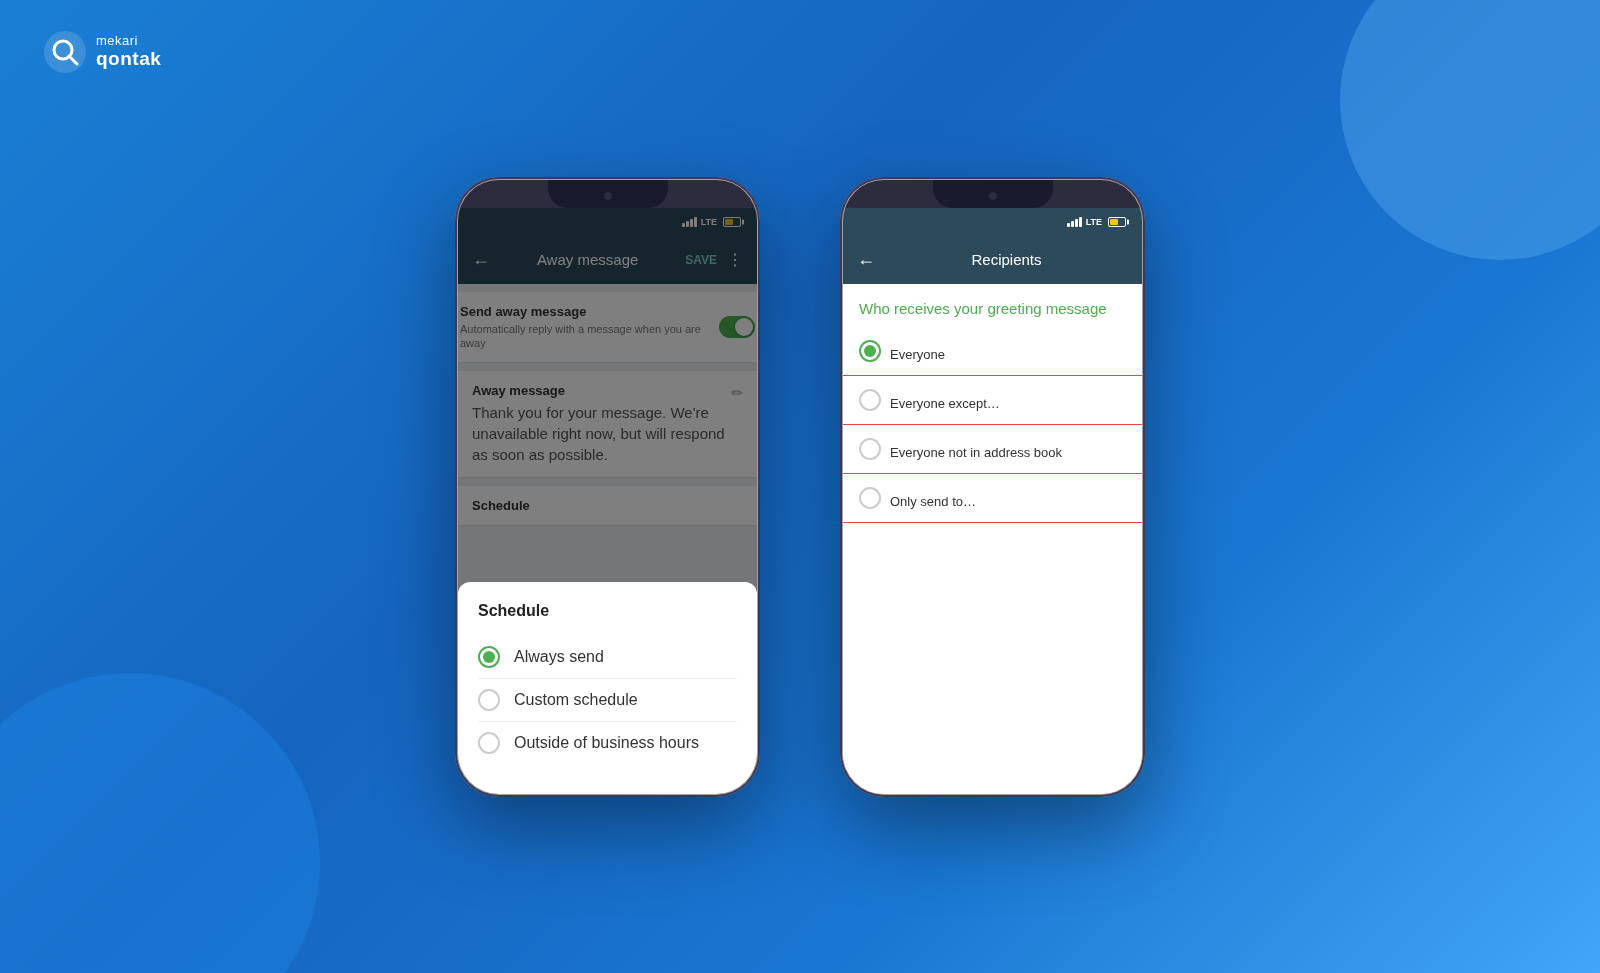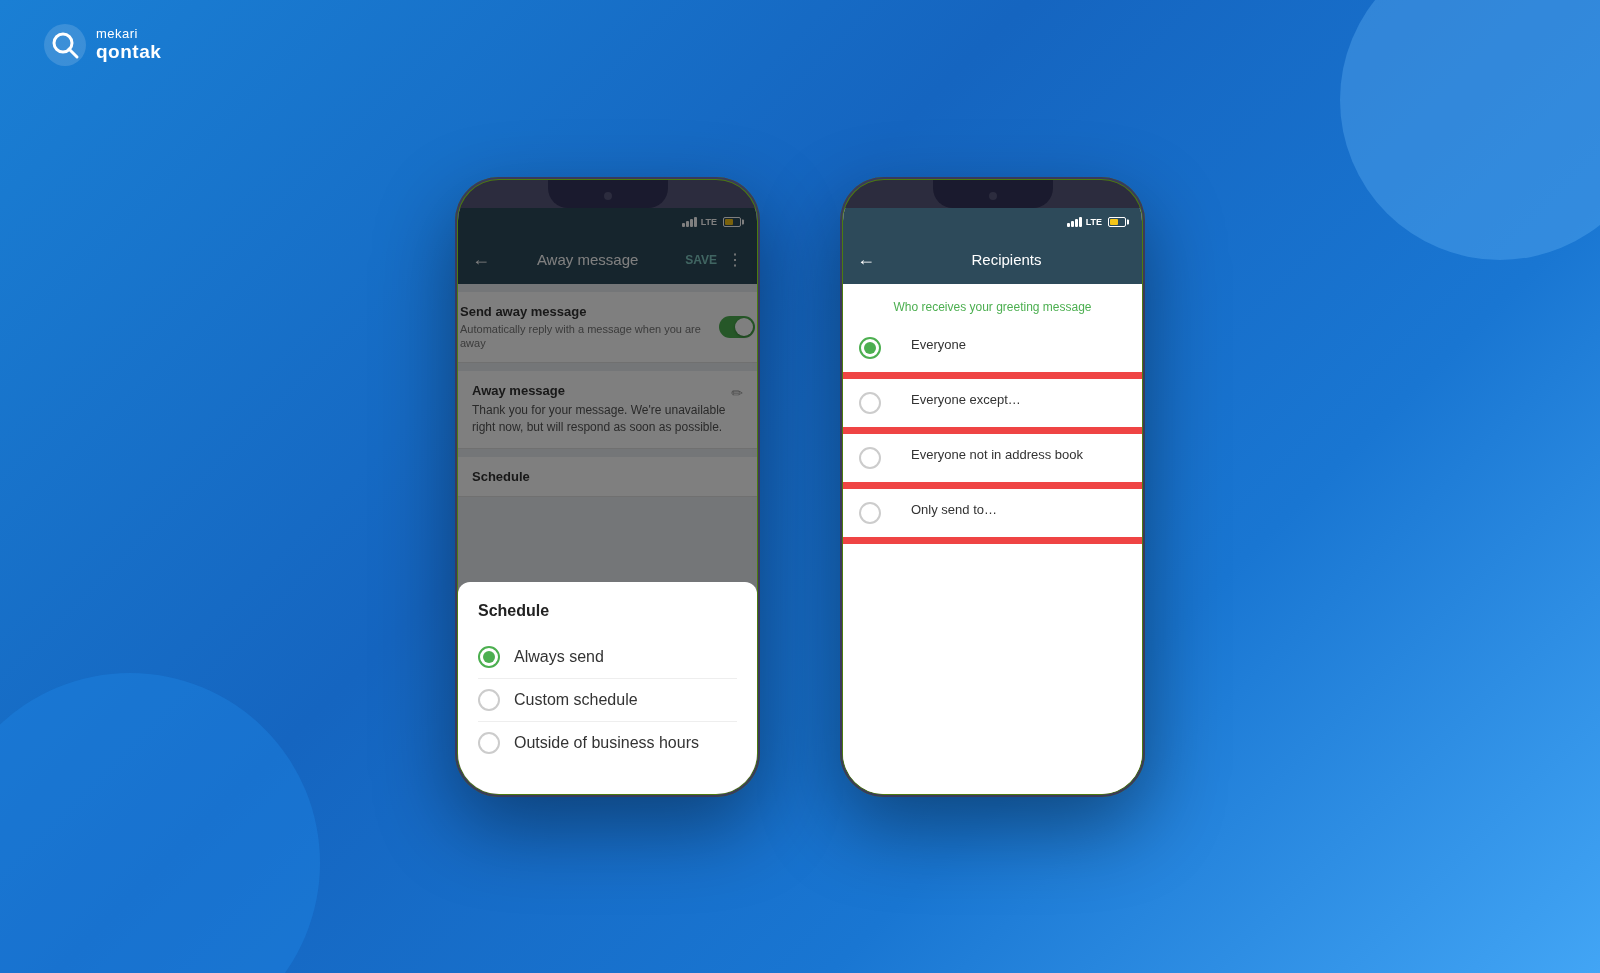--- a/index.html
+++ b/index.html
@@ -29,21 +29,21 @@
       left: -60px;
       width: 380px;
       height: 380px;
       background: rgba(30, 136, 229, 0.4);
       border-radius: 50%;
     }
 
     
     .logo {
       position: absolute;
-      top: 24px;
+      top: 31px;
       left: 44px;
       display: flex;
       align-items: center;
       gap: 10px;
     }
     .logo-icon {
       width: 42px;
       height: 42px;
     }
     .logo-text {
@@ -72,21 +72,21 @@
       transform: translate(-50%, -50%);
       display: flex;
       gap: 80px;
       align-items: center;
     }
 
     
     .phone {
       width: 305px;
       height: 620px;
-      background: #4d7c0f;
+      background: #a3a3a3;
       border-radius: 44px;
       position: relative;
       box-shadow: 0 30px 80px rgba(0,0,0,0.4), inset 0 0 0 2px #3a3a5c;
       overflow: hidden;
       text-decoration: underline;
     }
 
     .phone-inner {
       position: absolute;
       top: 3px;
@@ -250,21 +250,21 @@
       border-bottom: 1px solid #e0e0e0;
       position: relative;
     }
     .away-msg-title {
       font-size: 13px;
       font-weight: 600;
       color: #333;
       margin-bottom: 4px;
     }
     .away-msg-text {
-      font-size: 12px;
+      font-size: 15px;
       color: #555;
       line-height: 1.4;
     }
     .edit-icon {
       position: absolute;
       right: 14px;
       top: 14px;
       color: #999;
       font-size: 14px;
     }
@@ -362,31 +362,30 @@
       box-shadow: 0 4px 12px rgba(0,0,0,0.3);
     }
 
     
     .recipients-content {
       background: white;
       flex: 1;
     }
     .recipients-question {
       color: #4caf50;
-      font-size: 12px;
+      font-size: 15px;
       font-weight: 500;
-      padding: 16px 28px 10px;
-      text-align: center;
+      padding: 16px 16px 10px;
     }
     .recipient-option {
       display: flex;
-      align-items: flex-start;
-      gap: 30px;
+      align-items: flex-end;
+      gap: 9px;
       padding: 13px 16px;
-      border-bottom: 7px solid #ef4444;
+      border-bottom: 1px solid #ef4444;
     }
     .recipient-label {
       font-size: 13px;
       color: #333;
     }
 
     
     .phone-screen {
       position: absolute;
       top: 28px;

